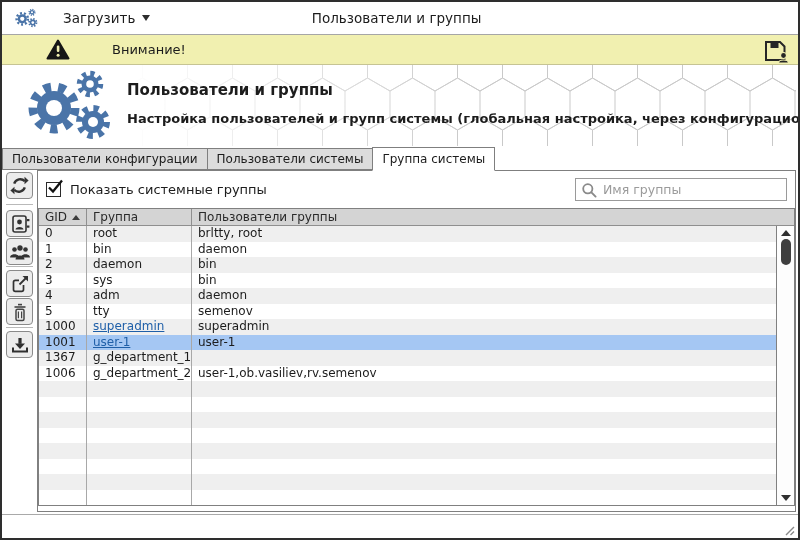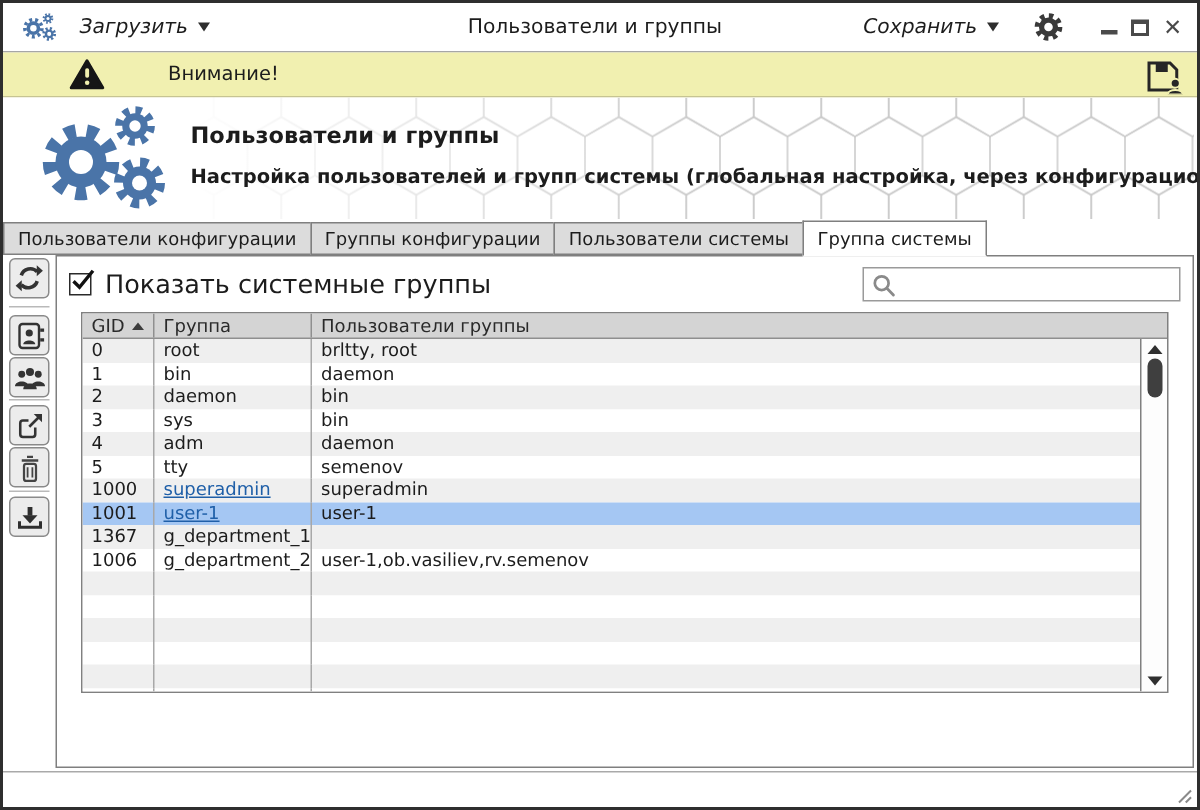--- a/index.html
+++ b/index.html
@@ -3,21 +3,21 @@
 <meta charset="utf-8">
 <style>
   * { margin:0; padding:0; box-sizing:border-box; }
   html,body { width:800px; height:540px; background:#888; }
   body { font-family:"DejaVu Sans","Liberation Sans",sans-serif; color:#1c1c1c; }
   .window { width:800px; height:540px; border:2px solid #2e2e2e; background:#fff; position:relative; overflow:hidden; }
 
   
   .topbar { height:33px; border-bottom:1px solid #a6a6a6; display:flex; align-items:center; padding:0 10px; position:relative; background:#fff; }
   .logo-sm { width:27px; height:20px; color:var(--accent,#4a74a8); flex:none; }
-  .menu-btn { display:flex; align-items:center; gap:7px; margin-left:14px; font-size:13.5px; cursor:default;font-style:italic; }
+  .menu-btn { display:flex; align-items:center; gap:7px; margin-left:24px; font-size:13.5px; cursor:default; }
   .caret-down { width:0; height:0; border-left:4.5px solid transparent; border-right:4.5px solid transparent; border-top:6px solid #2e2e2e; }
   .win-title { position:absolute; left:50%; top:50%; transform:translate(-52%,-50%); font-size:13.5px; white-space:nowrap; }
   .topbar-right { margin-left:auto; display:flex; align-items:center; }
   .save-btn { display:flex; align-items:center; gap:7px; font-size:13.5px; margin-right:22px; }
   .gear-btn { width:22px; height:22px; color:#3a3a3a; margin-right:24px; }
   .winctl { display:flex; align-items:center; gap:9px; }
   .ctl-min { width:11px; height:3px; background:#4a4a4a; margin-top:6px; }
   .ctl-max { width:12px; height:11px; border:2px solid #4a4a4a; border-top-width:3px; }
   .ctl-close { font-size:15px; font-weight:bold; color:#4a4a4a; line-height:12px; }
 
@@ -45,27 +45,27 @@
   .sidebar { width:35px; position:relative; flex:none; }
   .side-btn { position:absolute; left:4px; width:27px; height:27px; background:#ececec; border:1px solid #8a8a8a; border-radius:4px; display:flex; align-items:center; justify-content:center; cursor:pointer; }
   .side-sep { position:absolute; left:4px; width:27px; border-top:1px solid #b9b9b9; }
 
   .panel { flex:1; border:1px solid #7f7f7f; background:#fff; height:342px; display:flex; flex-direction:column; }
   .panel-top { height:37px; display:flex; align-items:center; padding:0 8px; flex:none; }
   .checkbox-wrap { display:flex; align-items:center; cursor:pointer; }
   .checkbox { width:15px; height:15px; border:1.6px solid #2a2a2a; background:#fff; position:relative; flex:none; }
   .checkbox .check { position:absolute; left:0px; top:-4px; display:none; }
   .checkbox.checked .check { display:block; }
-  .checkbox-label { font-size:17px; margin-left:9px; white-space:nowrap; }
+  .checkbox-label { font-size:13px; margin-left:9px; white-space:nowrap; }
   .searchbox { margin-left:auto; width:212px; height:23px; border:1px solid #9a9a9a; display:flex; align-items:center; padding:0 5px; background:#fff; }
   .searchbox input { border:none; outline:none; flex:1; font-size:12.5px; margin-left:6px; font-family:inherit; color:#333; min-width:0; }
   .searchbox input::placeholder { color:#9b9b9b; }
 
   
-  .tablewrap { margin:0 16px; border:1px solid #808080; height:254px; position:relative; overflow:hidden; flex:none; }
+  .tablewrap { margin:0 0; border:1px solid #808080; height:298px; position:relative; overflow:hidden; flex:none; }
   .thead { height:17px; display:flex; background:#d4d4d4; border-bottom:1px solid #8f8f8f; font-size:12px; color:#2a2a2a; }
   .th { padding:0 6px; line-height:16px; white-space:nowrap; display:flex; align-items:center; gap:5px; cursor:pointer; }
   .th-gid { width:48px; border-right:1px solid #8f8f8f; }
   .th-group { width:105px; border-right:1px solid #8f8f8f; }
   .th-users { flex:1; }
   .sort-up { width:0; height:0; border-left:4px solid transparent; border-right:4px solid transparent; border-bottom:5px solid #3c3c3c; }
   .tbody { position:absolute; left:0; right:18px; top:17px; bottom:0; overflow:hidden; }
   .trow { height:15.5px; display:flex; font-size:12px; line-height:15.5px; }
   .trow.even { background:var(--stripe,#efefef); }
   .trow.odd { background:#fff; }
@@ -113,34 +113,20 @@
 
   <div class="topbar">
     <svg class="logo-sm" viewBox="0 0 100 74">
         <use href="#gears3"></use>
       </svg>
     <div class="menu-btn">
       <span>Загрузить</span>
       <span class="caret-down"></span>
     </div>
     <div class="win-title">Пользователи и группы</div>
-    <div class="topbar-right">
-      <div class="menu-btn save-btn">
-        <span>Сохранить</span>
-        <span class="caret-down"></span>
-      </div>
-      <svg class="gear-btn" viewBox="0 0 20 20">
-          <use href="#gear1"></use>
-        </svg>
-      <div class="winctl">
-        <div class="ctl-min"></div>
-        <div class="ctl-max"></div>
-        <div class="ctl-close">✕</div>
-      </div>
-    </div>
   </div>
 
   <div class="warnbar">
     <svg class="warn-icon" viewBox="0 0 24 21">
       <path d="M12 1.5 L22.5 19.5 H1.5 Z" fill="#161616" stroke="#161616" stroke-width="2" stroke-linejoin="round"></path>
       <rect x="10.8" y="6.5" width="2.6" height="6.4" rx="1.2" fill="#f1f0b0"></rect>
       <circle cx="12.1" cy="16.2" r="1.5" fill="#f1f0b0"></circle>
     </svg>
     <span class="warnbar-label">Внимание!</span>
     <svg class="warn-save" viewBox="0 0 26 24">
@@ -169,21 +155,20 @@
     <div class="hexfade"></div>
     <svg class="logo-lg" viewBox="0 0 100 74">
         <use href="#gears3"></use>
       </svg>
     <div class="header-title">Пользователи и группы</div>
     <div class="header-sub">Настройка пользователей и групп системы (глобальная настройка, через конфигурационный файл)</div>
   </div>
 
   <div class="tabs">
     <div class="tab"><span>Пользователи конфигурации</span></div>
-    <div class="tab"><span>Группы конфигурации</span></div>
     <div class="tab"><span>Пользователи системы</span></div>
     <div class="tab active"><span>Группа системы</span></div>
   </div>
 
   <div class="main">
 
     <div class="sidebar">
       <div class="side-btn" style="top:2px">
         <svg width="19" height="19" viewBox="0 0 19 19">
           <path d="M4.2 7.6 A6.3 6.3 0 0 1 14.8 5.2" fill="none" stroke="#333" stroke-width="2.4"></path>
@@ -246,20 +231,21 @@
               <polyline points="2,8.5 6,12.5 15,1.5" fill="none" stroke="#111" stroke-width="2.3"></polyline>
             </svg>
           </div>
           <span class="checkbox-label">Показать системные группы</span>
         </div>
         <div class="searchbox">
           <svg width="16" height="16" viewBox="0 0 16 16">
             <circle cx="6.8" cy="6.8" r="4.6" fill="none" stroke="#8a8a8a" stroke-width="1.8"></circle>
             <line x1="10.4" y1="10.4" x2="14.6" y2="14.6" stroke="#8a8a8a" stroke-width="1.9" stroke-linecap="round"></line>
           </svg>
+          <input type="text" placeholder="Имя группы" style="">
         </div>
       </div>
 
       <div class="tablewrap">
         <div class="thead">
           <div class="th th-gid">
             <span>GID</span>
             <span class="sort-up"></span>
           </div>
           <div class="th th-group">

